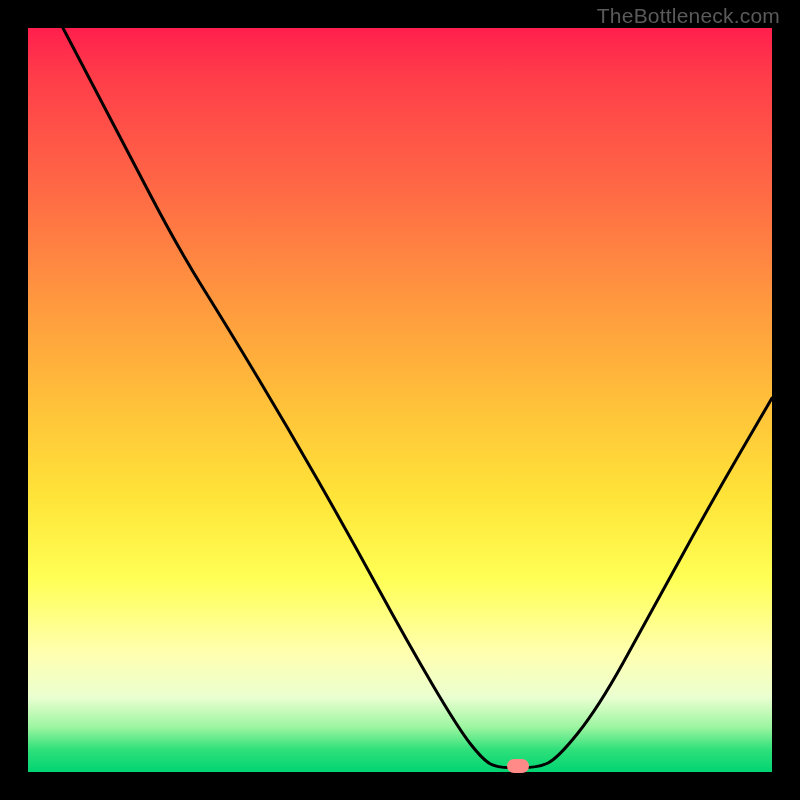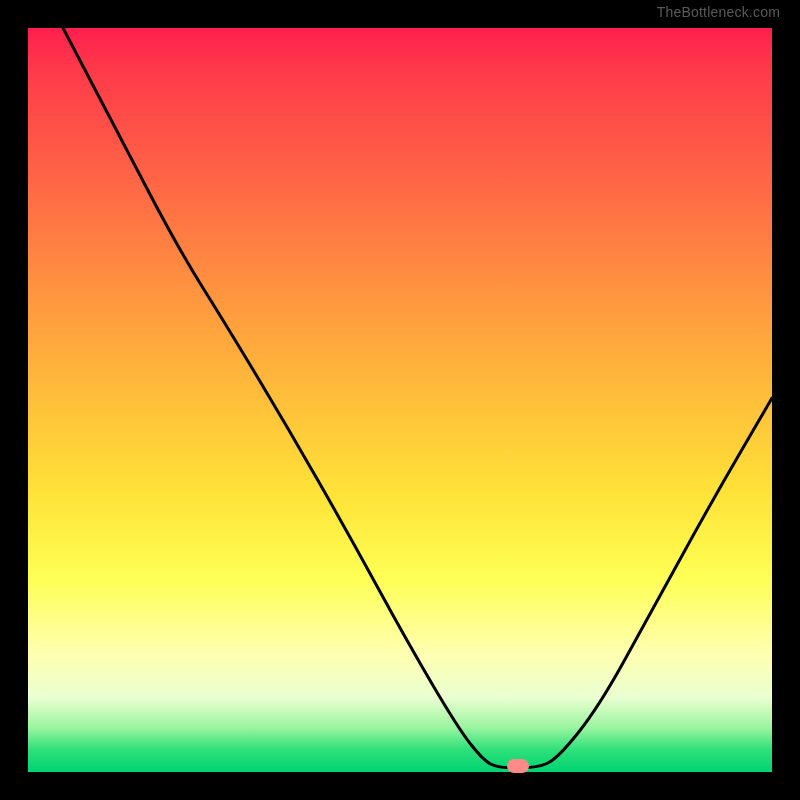--- a/index.html
+++ b/index.html
@@ -17,21 +17,21 @@
     top: 0;
     width: 800px;
     height: 800px;
     background: #000;
   }
   .watermark {
     position: absolute;
     top: 4px;
     right: 20px;
     color: #5a5a5a;
-    font-size: 14px;
+    font-size: 21px;
     font-weight: 500;
     letter-spacing: 0.2px;
   }
   .plot {
     position: absolute;
     left: 28px;
     top: 28px;
     width: 744px;
     height: 744px;
   }

